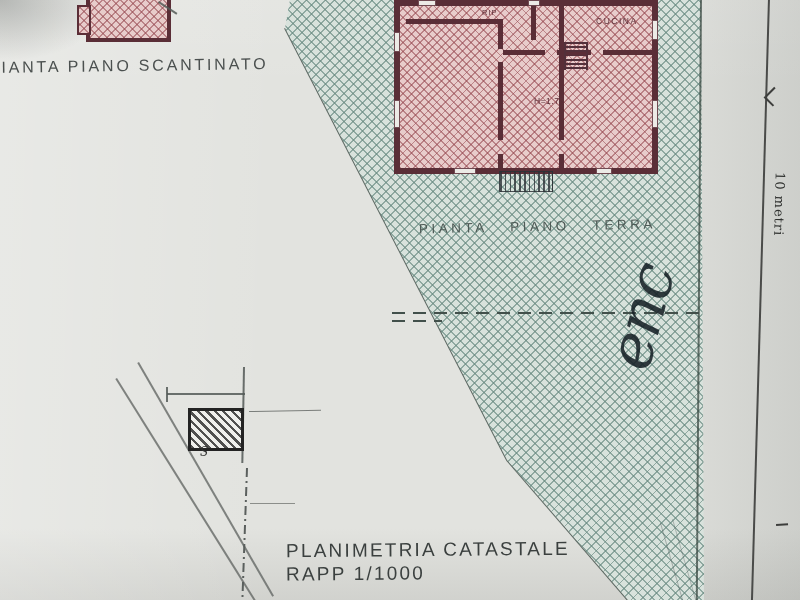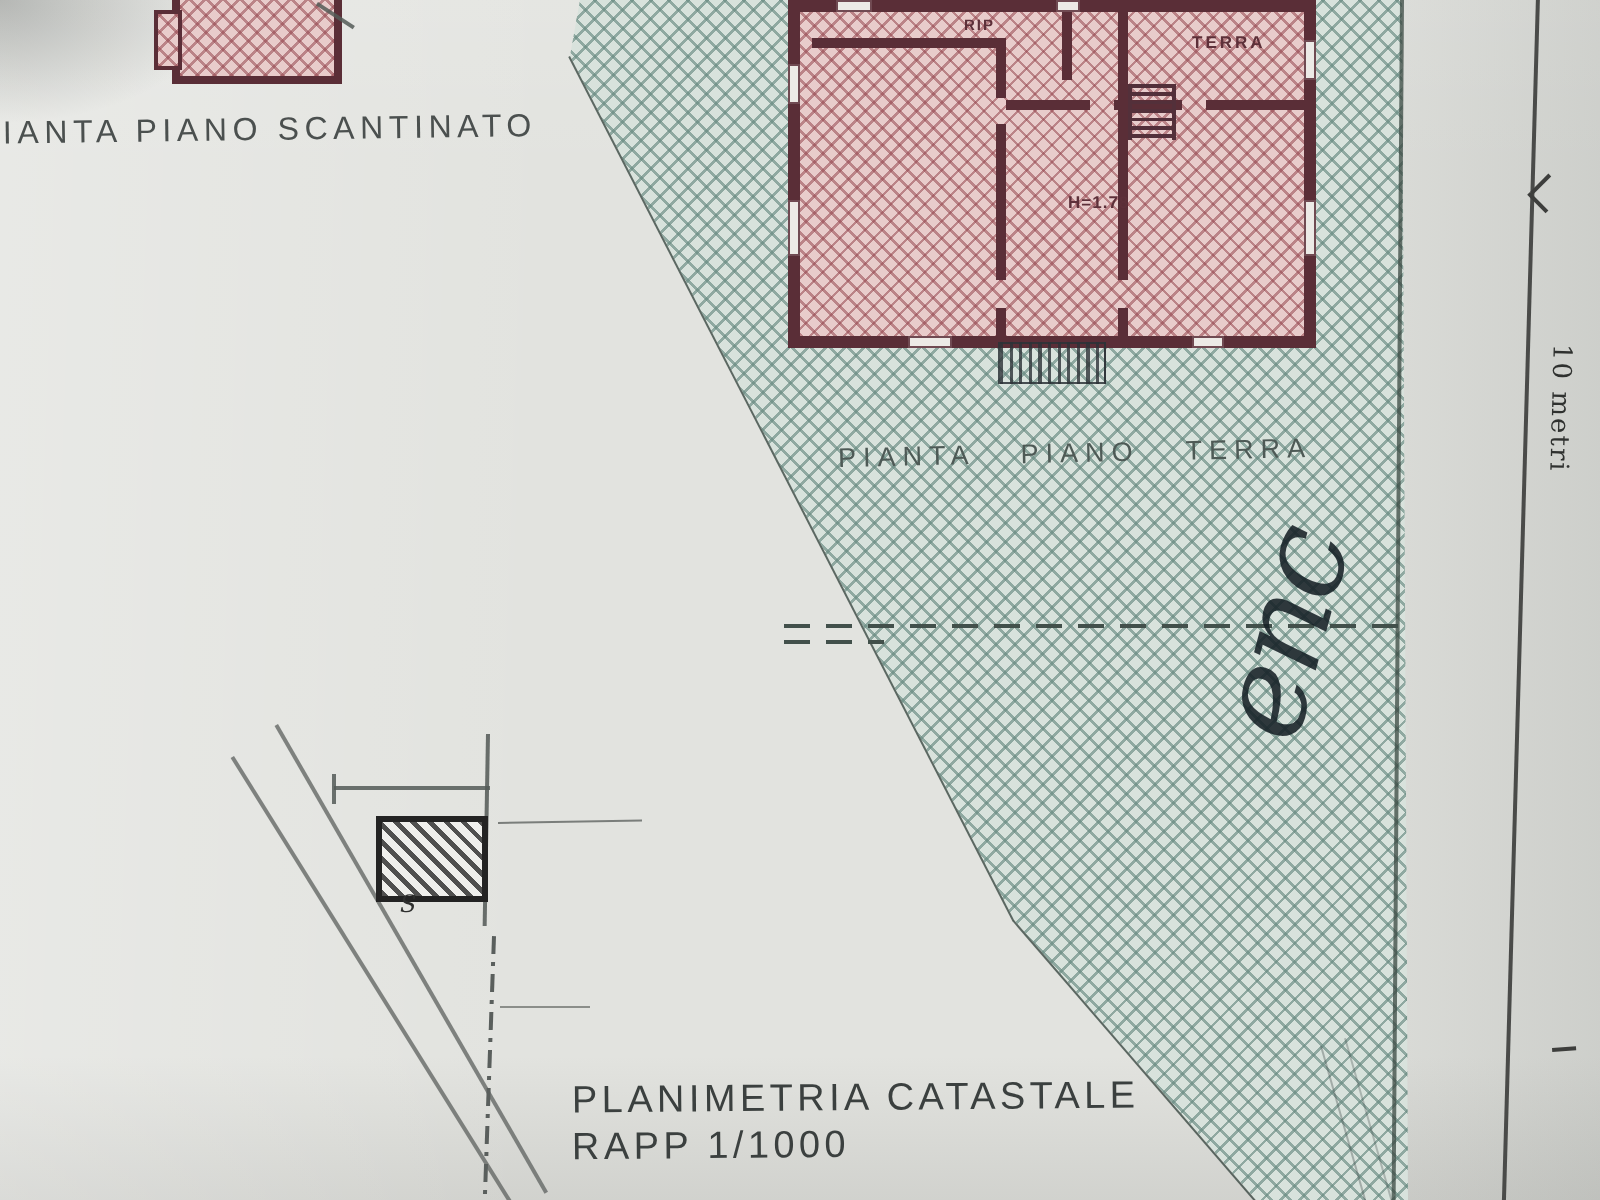--- a/index.html
+++ b/index.html
@@ -25,21 +25,21 @@
   .pink-hatch{
     background-color:#e8cccb;
     background-image:
       repeating-linear-gradient(45deg, rgba(150,72,80,0.55) 0 1.3px, transparent 1.3px 6px),
       repeating-linear-gradient(-45deg, rgba(150,72,80,0.55) 0 1.3px, transparent 1.3px 6px);
   }
   .wl{position:absolute;background:#5a2e37;}
   .win{position:absolute;background:#eceae6;box-shadow:inset 0 0 0 1px rgba(90,46,55,0.85);}
   .thin{position:absolute;background:rgba(84,90,87,0.85);transform-origin:left top;}
   .arch{position:absolute;color:#474c4b;white-space:nowrap;font-family:"Liberation Sans",sans-serif;}
-  .roomlbl{position:absolute;color:#5d3039;white-space:nowrap;font-weight:bold;padding-left:30px;}
+  .roomlbl{position:absolute;color:#5d3039;white-space:nowrap;font-weight:normal;padding-left:30px;}
   .dash-h{position:absolute;height:2px;background:repeating-linear-gradient(90deg,#42504b 0 13px,transparent 13px 21px);}
   .dashdot-v{position:absolute;width:1.6px;background:repeating-linear-gradient(180deg,#5a5f5d 0 9px,transparent 9px 13px,#5a5f5d 13px 15px,transparent 15px 19px);transform-origin:top left;}
 </style>
 </head>
 <body>
 
 <div id="canvas">
 
   <div class="a teal-hatch" style="inset:0;clip-path:polygon(290px 0px,701px 0px,704px 600px,628px 600px,507px 460px,285px 28px);"></div>
 
@@ -79,21 +79,21 @@
     <div class="win" style="left:-6px;top:26px;width:6px;height:20px;"></div>
     <div class="win" style="left:-6px;top:94px;width:6px;height:28px;"></div>
     <div class="win" style="left:252px;top:14px;width:6px;height:20px;"></div>
     <div class="win" style="left:252px;top:94px;width:6px;height:28px;"></div>
     <div class="win" style="left:54px;top:162px;width:22px;height:6px;"></div>
     <div class="win" style="left:196px;top:162px;width:16px;height:6px;"></div>
     <div class="win" style="left:18px;top:-6px;width:18px;height:6px;"></div>
     <div class="win" style="left:128px;top:-6px;width:12px;height:6px;"></div>
 
     <div class="roomlbl" style="left:52px;top:2px;font-size:7.5px;letter-spacing:1px;">RIP</div>
-    <div class="roomlbl" style="left:166px;top:10px;font-size:8.5px;letter-spacing:1.5px;">TERRA</div>
+    <div class="roomlbl" style="left:166px;top:10px;font-size:8.5px;letter-spacing:1.5px;">CUCINA</div>
     <div class="roomlbl" style="left:104px;top:90px;font-size:8.5px;letter-spacing:0.5px;">H=1.78</div>
   </div>
 
   <div class="a" style="left:499px;top:171px;width:52px;height:19px;border:1.5px solid rgba(45,50,55,0.85);background:repeating-linear-gradient(90deg,rgba(45,50,55,0.8) 0 1.6px,transparent 1.6px 4.8px);"></div>
 
   <div class="arch" style="left:419px;top:219px;font-size:13.5px;letter-spacing:3.5px;word-spacing:16px;color:#4e5a56;transform:rotate(-1.2deg);">PIANTA PIANO TERRA</div>
 
   <div class="a" style="left:588px;top:280px;font-size:62px;font-family:'DejaVu Serif',serif;font-style:italic;color:rgba(22,32,38,0.88);transform:rotate(-75deg);letter-spacing:-2px;">enc</div>
 
   <div class="thin" style="left:768px;top:-2px;width:1.8px;height:608px;transform:rotate(1.62deg);background:#4a4b49;"></div>

